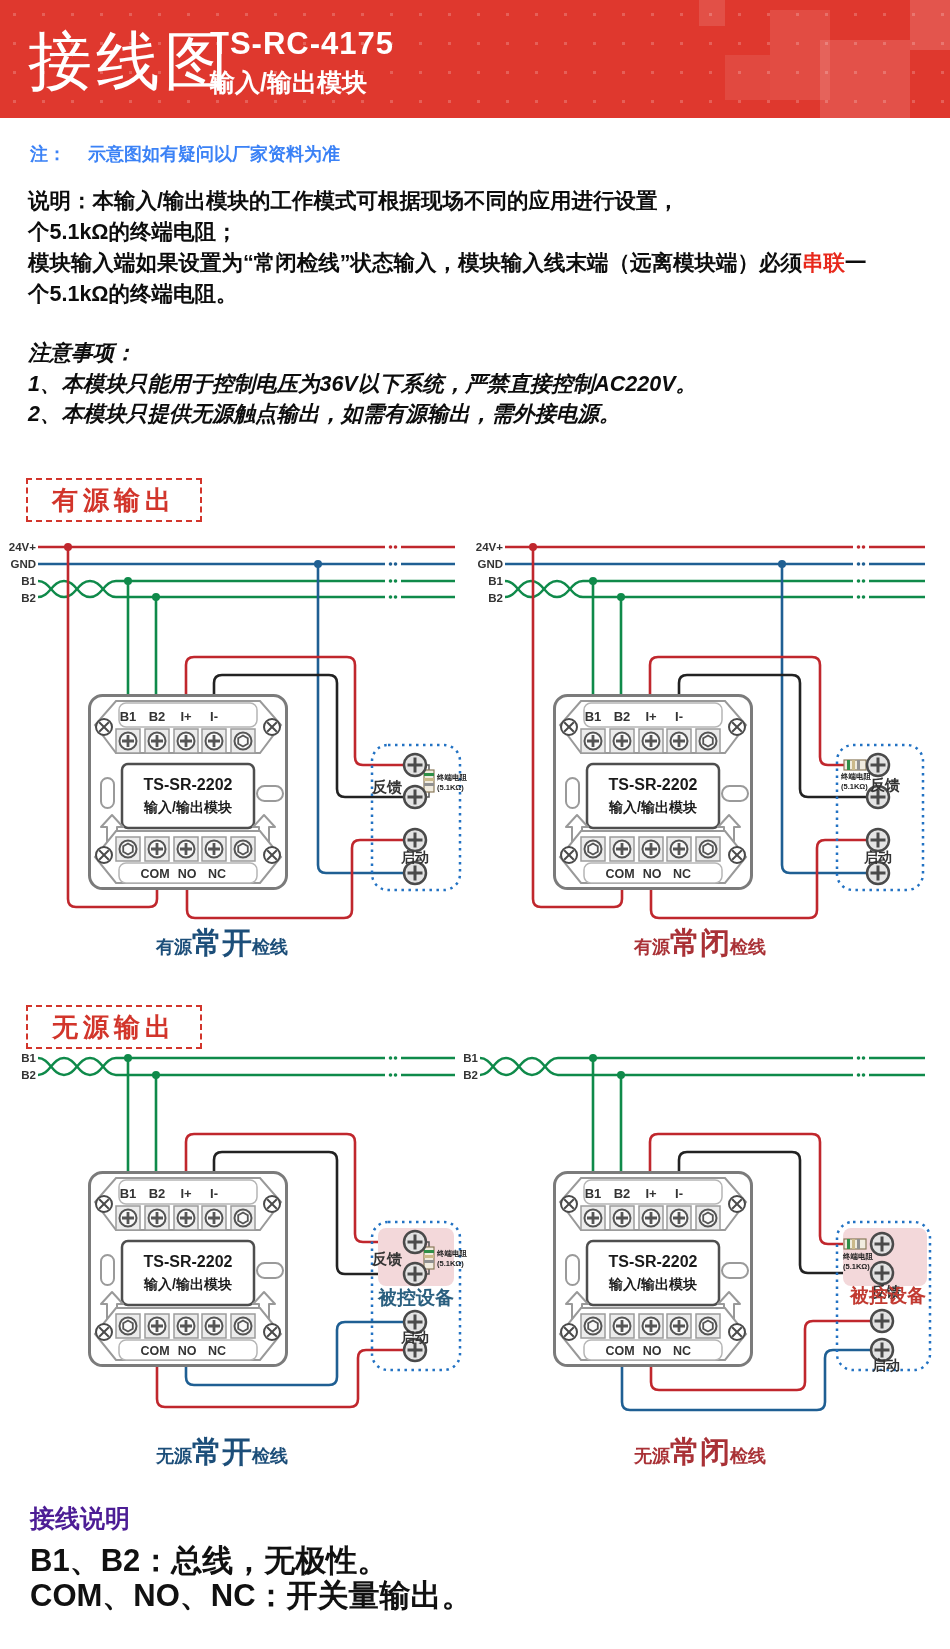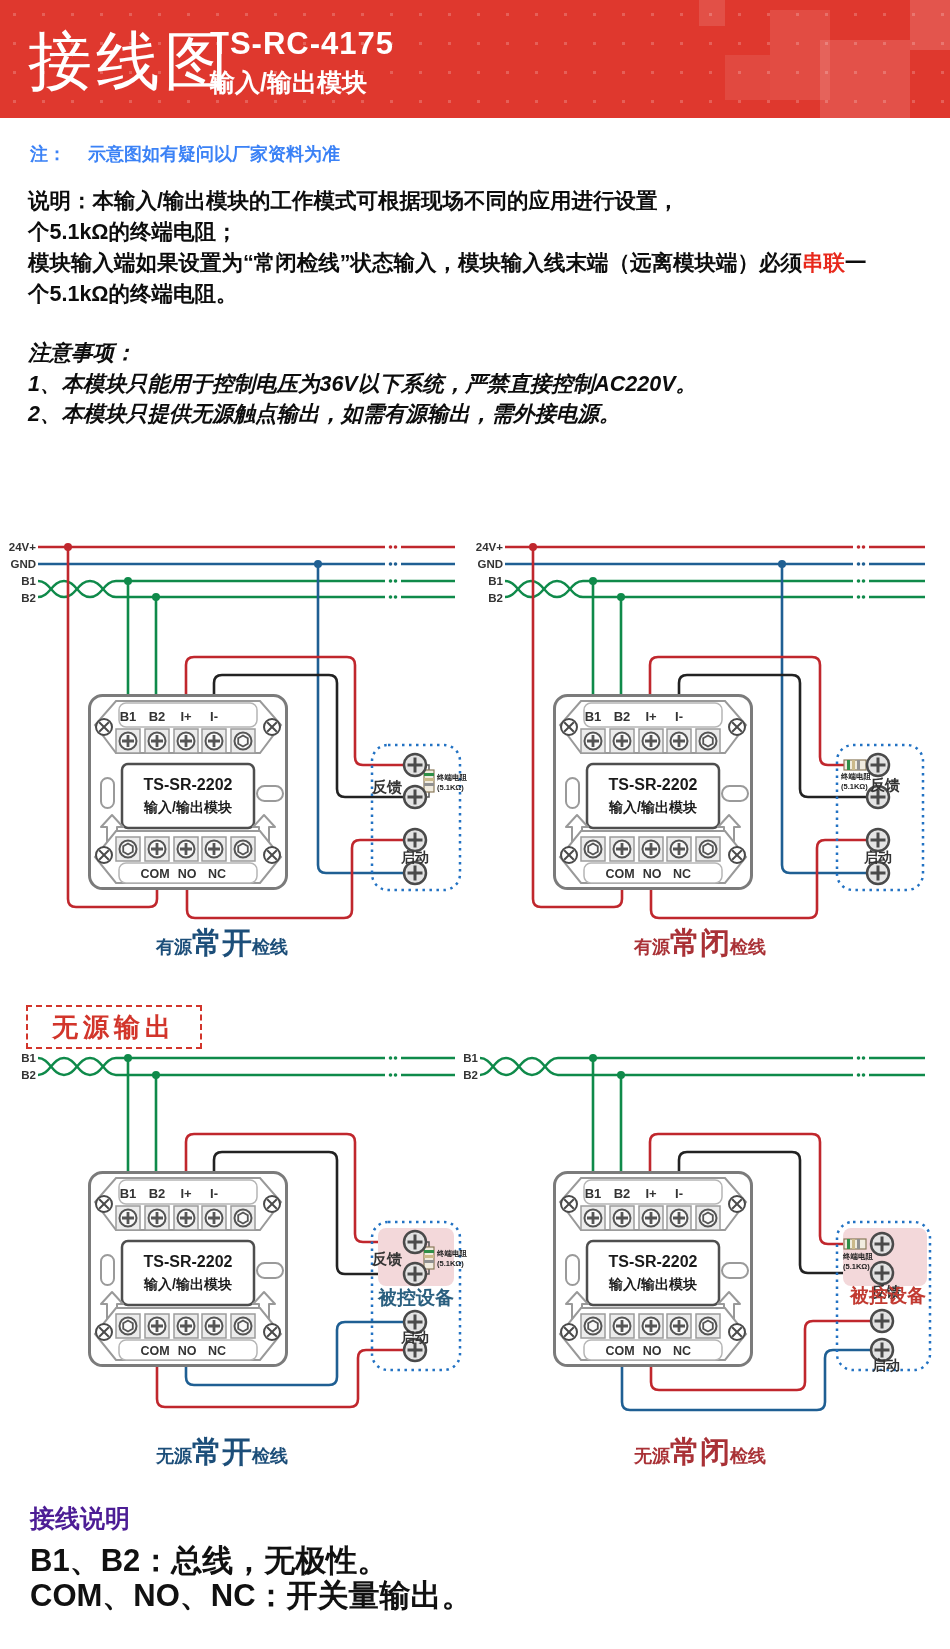--- a/index.html
+++ b/index.html
@@ -68,20 +68,21 @@
     <div><span>模块输入端如果设置为“常闭检线”状态输入，模块输入线末端（远离模块端）必须</span><span class="red">串联</span><span>一</span></div>
     <div>个5.1kΩ的终端电阻。</div>
   </div>
 
   <div class="notices">
     <div>注意事项：</div>
     <div>1、本模块只能用于控制电压为36V以下系统，严禁直接控制AC220V。</div>
     <div>2、本模块只提供无源触点输出，如需有源输出，需外接电源。</div>
   </div>
 
+  <div class="sec-label sec-active">有源输出</div>
   <div class="sec-label sec-passive">无源输出</div>
 
   <svg class="diag" style="top:505px" width="950" height="460" viewBox="0 0 950 460">
     <defs>
       <g id="screw-ph">
         <rect x="-12" y="-12" width="24" height="24" fill="#ececec" stroke="#9c9c9c" stroke-width="1.5"></rect>
         <circle r="8.5" fill="#fafafa" stroke="#555" stroke-width="2"></circle>
         <path d="M0,-6 V6 M-6,0 H6" stroke="#555" stroke-width="2.8" fill="none"></path>
       </g>
       <g id="screw-hex">

